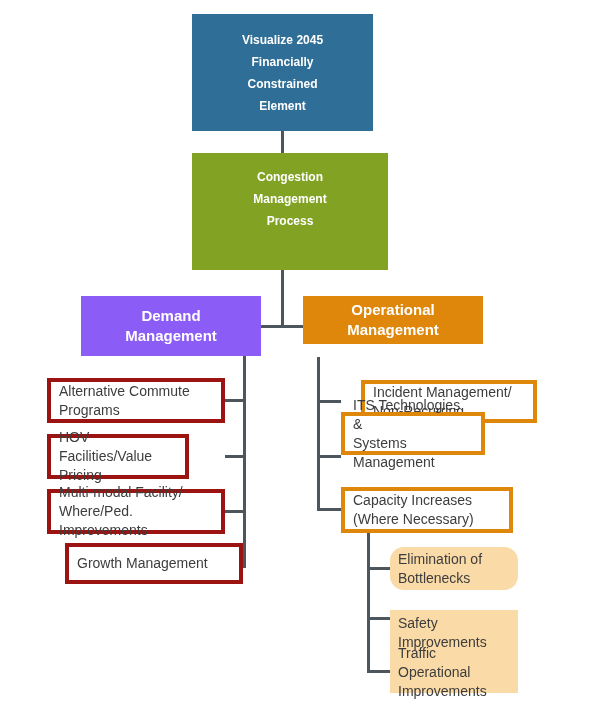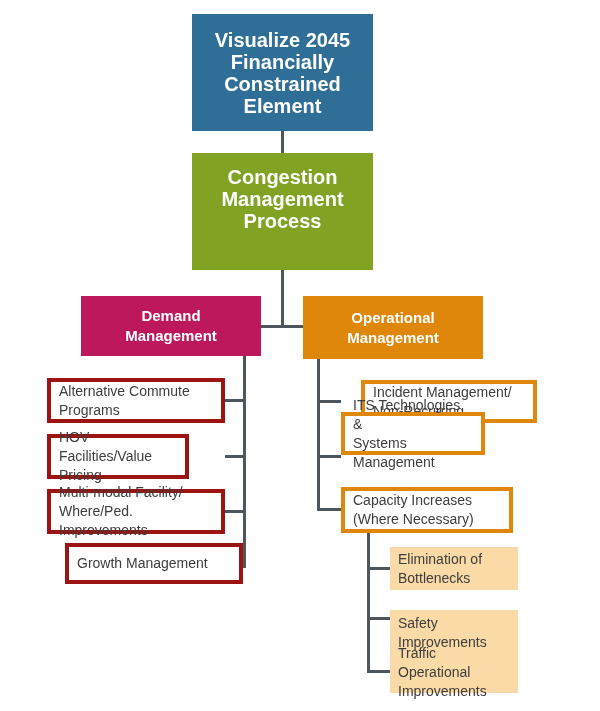--- a/index.html
+++ b/index.html
@@ -15,21 +15,21 @@
   .node.top-align{align-items:flex-start;padding-top:13px;}
   .leaf{
     position:absolute;display:flex;align-items:center;text-align:left;
     white-space:pre-line;background:#ffffff;color:#3d3d3d;
     font-size:14px;line-height:19px;padding:16px 8px;box-sizing:border-box;
   }
   .leaf.red-border{border:4px solid #9b1411;}
   .leaf.orange-border{border:4px solid #de870a;}
   .leaf.peach{background:#fadaa6;border:none;}
   .line{position:absolute;background:#4d565c;}
-  .fs16{font-size:20px;line-height:22px;}
+  .fs16{font-size:12px;line-height:22px;}
   .fs15{font-size:15px;line-height:20px;}
 </style>
 </head>
 <body>
 
 <div class="canvas">
 
   <div class="line" style="left: 281px; top: 131px; width: 3px; height: 22px; background: rgb(77, 86, 92);"></div>
   <div class="line" style="left: 281px; top: 270px; width: 3px; height: 58px; background: rgb(77, 86, 92);"></div>
   <div class="line" style="left: 261px; top: 325px; width: 42px; height: 3px; background: rgb(77, 86, 92);"></div>
@@ -48,45 +48,45 @@
   <div class="line" style="left: 367px; top: 533px; width: 3px; height: 139px; background: rgb(77, 86, 92);"></div>
   <div class="line" style="left: 367px; top: 567px; width: 23px; height: 3px; background: rgb(77, 86, 92);"></div>
   <div class="line" style="left: 367px; top: 617px; width: 23px; height: 3px; background: rgb(77, 86, 92);"></div>
   <div class="line" style="left: 367px; top: 670px; width: 23px; height: 3px; background: rgb(77, 86, 92);"></div>
 
   <div class="node fs16" style="left:192px;top:14px;width:181px;height:117px;background:#2f6e96;">Visualize 2045
 Financially
 Constrained
 Element</div>
 
-  <div class="node fs16 top-align" style="left:192px;top:153px;width:181px;height:117px;background:#82a223;">Congestion
+  <div class="node fs16 top-align" style="left:192px;top:153px;width:196px;height:117px;background:#82a223;">Congestion
 Management
 Process</div>
 
-  <div class="node fs15" style="left:81px;top:296px;width:180px;height:60px;background:#be185d;">Demand
+  <div class="node fs15" style="left:81px;top:296px;width:180px;height:60px;background:#8b5cf6;">Demand
 Management</div>
 
-  <div class="node fs15" style="left:303px;top:296px;width:180px;height:63px;background:#de870a;">Operational
+  <div class="node fs15" style="left:303px;top:296px;width:180px;height:48px;background:#de870a;">Operational
 Management</div>
 
   <div class="leaf red-border" style="left: 47px; top: 378px; width: 178px; height: 45px; border-color: rgb(155, 20, 17);">Alternative Commute
 Programs</div>
   <div class="leaf red-border" style="left: 47px; top: 434px; width: 142px; height: 45px; border-color: rgb(155, 20, 17);">HOV Facilities/Value
 Pricing</div>
   <div class="leaf red-border" style="left: 47px; top: 489px; width: 178px; height: 45px; border-color: rgb(155, 20, 17);">Multi-modal Facility/
 Where/Ped. Improvements</div>
   <div class="leaf red-border" style="left: 47px; top: 543px; width: 178px; height: 41px; border-color: rgb(155, 20, 17); margin-left: 18px;">Growth Management</div>
 
   <div class="leaf orange-border" style="left: 361px; top: 380px; width: 176px; height: 43px; border-color: rgb(222, 135, 10);">Incident Management/
 Non-Recurring</div>
   <div class="leaf orange-border" style="left: 341px; top: 412px; width: 144px; height: 43px; border-color: rgb(222, 135, 10);">ITS Technologies &amp;
 Systems Management</div>
   <div class="leaf orange-border" style="left: 341px; top: 487px; width: 172px; height: 46px; border-color: rgb(222, 135, 10);">Capacity Increases
 (Where Necessary)</div>
 
-  <div class="leaf peach" style="left: 390px; top: 547px; width: 128px; height: 43px; background: rgb(250, 218, 166);">Elimination of
+  <div class="leaf peach" style="left: 390px; top: 547px; width: 128px; height: 43px; background: rgb(250, 218, 166); border-radius: 14px;">Elimination of
 Bottlenecks</div>
   <div class="leaf peach" style="left: 390px; top: 610px; width: 128px; height: 45px; background: rgb(250, 218, 166);">Safety
 Improvements</div>
   <div class="leaf peach" style="left: 390px; top: 651px; width: 128px; height: 42px; background: rgb(250, 218, 166);">Traffic Operational
 Improvements</div>
 
 </div>
 
 </body></html>

